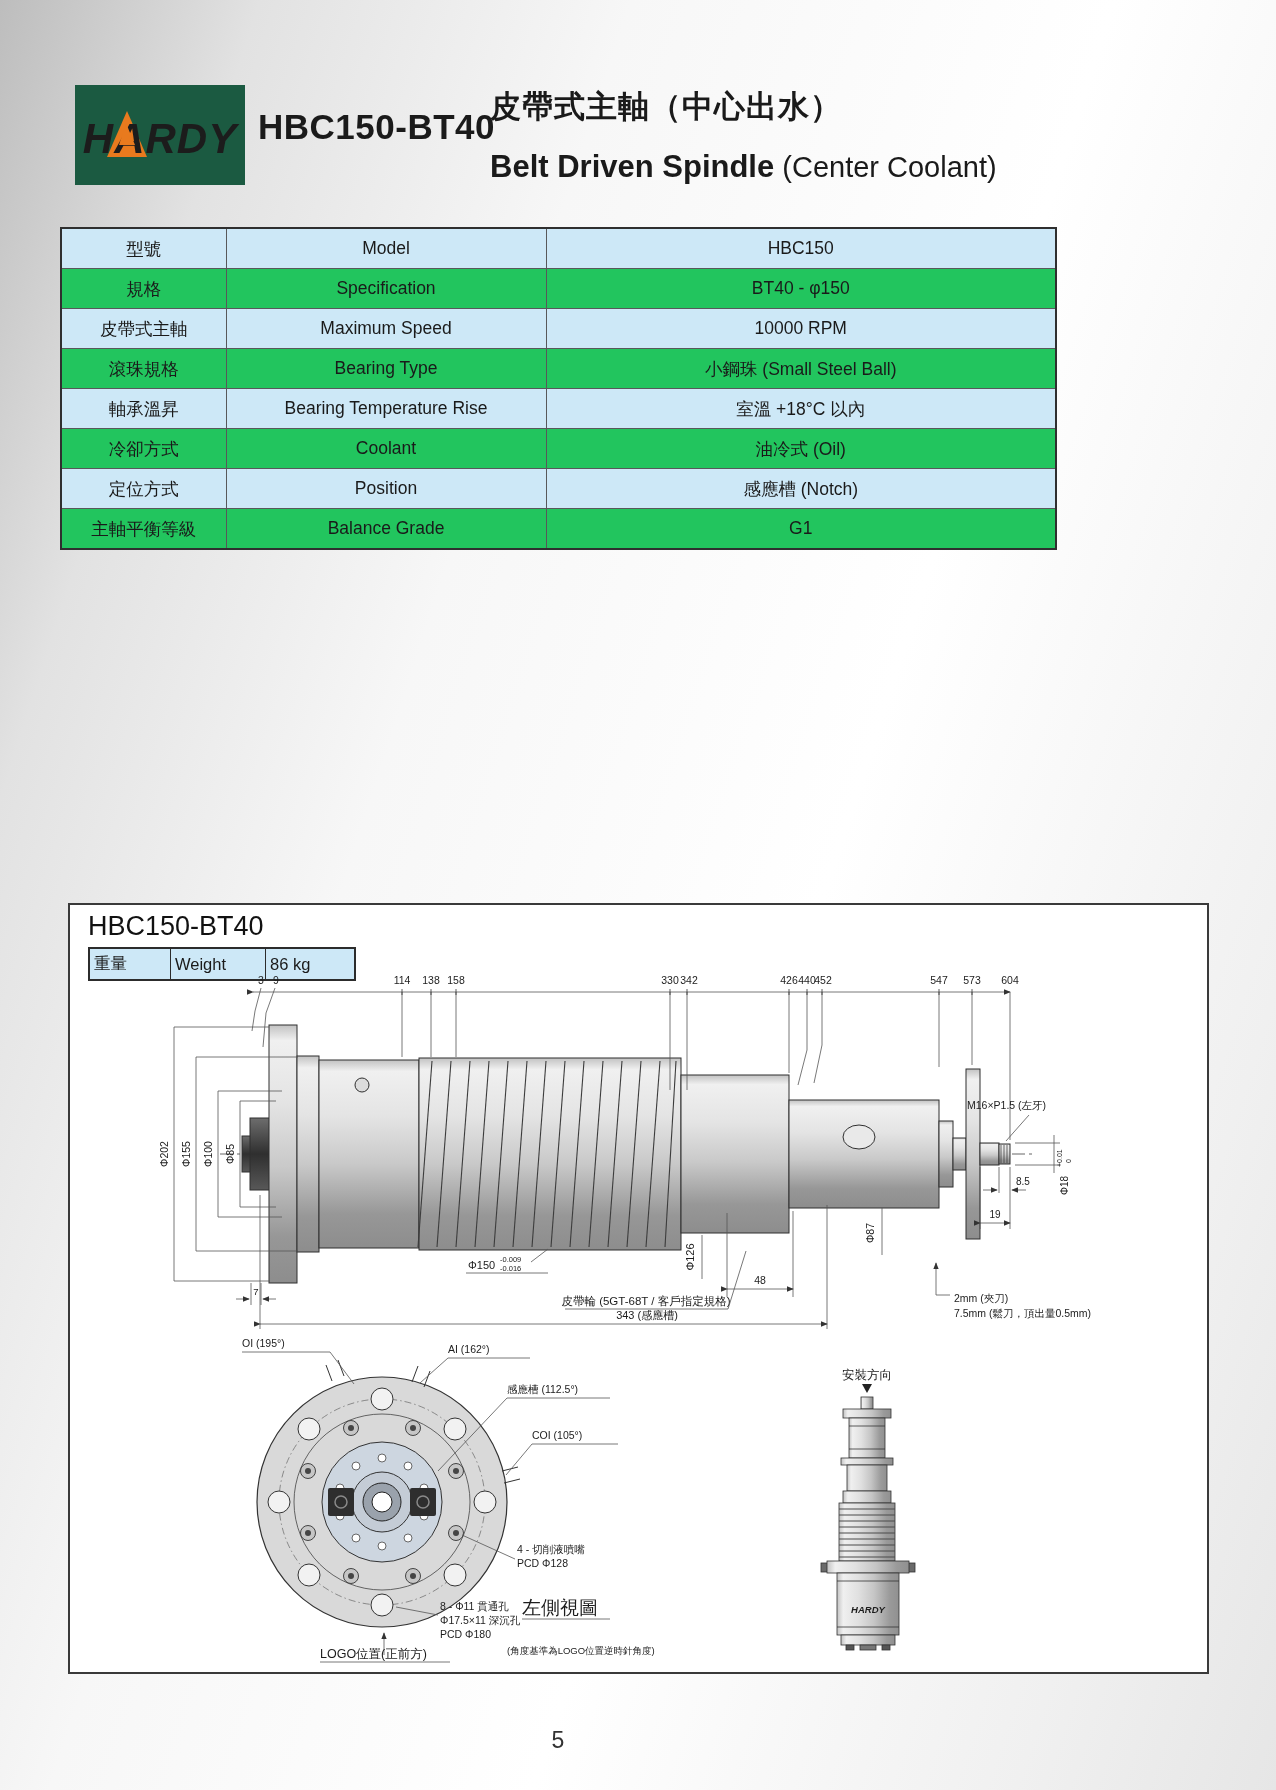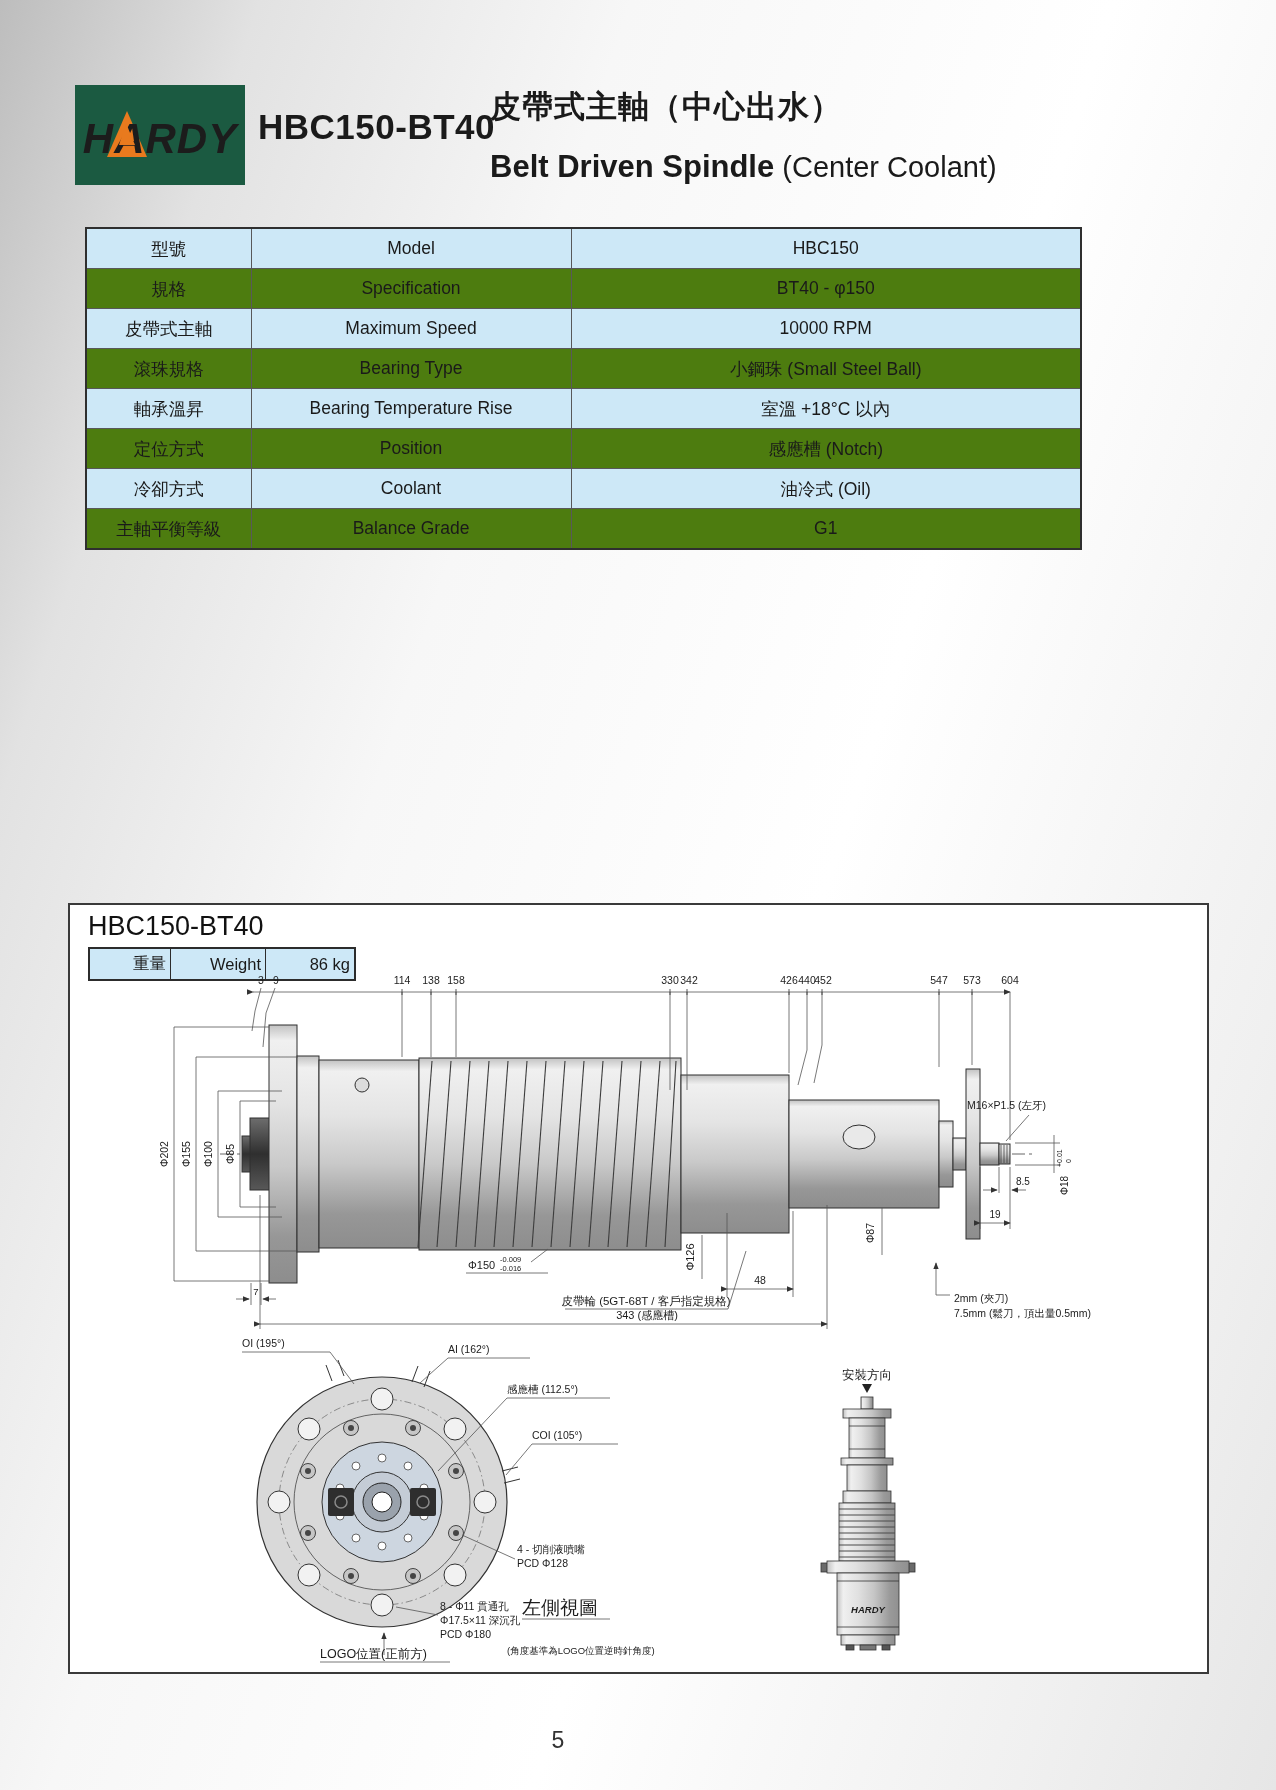--- a/index.html
+++ b/index.html
@@ -10,30 +10,30 @@
     color:#1a1a1a;
   }
   .abs{position:absolute;}
   
   .logo-box{left:75px;top:85px;width:170px;height:100px;background:#1b5a41;}
   .model-title{left:258px;top:107px;font-size:35px;font-weight:bold;letter-spacing:0.5px;}
   .title-zh{left:490px;top:86px;font-size:31px;font-weight:bold;letter-spacing:1px;}
   .title-en{left:490px;top:133px;font-size:31px;font-weight:bold;margin-top:16px;}
   .title-en .suffix{font-weight:normal;font-size:29px;}
   
-  table.spec{left:85px;top:227px;position:absolute;border-collapse:collapse;width:995px;
-    border:2.5px solid #2f2f2f;background:#4d7c0f;table-layout:fixed;}
+  table.spec{left:60px;top:227px;position:absolute;border-collapse:collapse;width:995px;
+    border:2.5px solid #2f2f2f;background:#22c55e;table-layout:fixed;}
   table.spec td{border:1.2px solid #58585a;height:39px;text-align:center;vertical-align:middle;
     font-size:17.5px;padding:0 6px;}
   table.spec tr:nth-child(odd) td{background:#cde8f7;}
   
   .panel{left:68px;top:903px;width:1137px;height:767px;background:#fff;border:2px solid #3a3a3a;}
   .panel-title{left:18px;top:6px;font-size:27px;color:#111;}
   table.weight{left:18px;top:42px;position:absolute;border-collapse:collapse;border:2px solid #2c2c2c;}
-  table.weight td{border:1.6px solid #2c2c2c;background:#cde8f7;height:30px;text-align:right;
+  table.weight td{border:1.6px solid #2c2c2c;background:#cde8f7;height:30px;text-align:left;
     font-size:16.5px;padding:0 4px;}
   table.weight td.c1{width:72px;} table.weight td.c2{width:86px;} table.weight td.c3{width:80px;}
   svg text{fill:#1c1c1c;}
   .footer-num{left:538px;top:1727px;width:40px;text-align:center;font-size:23px;color:#333;}
 </style>
 </head>
 <body>
 
 <div class="abs logo-box">
   <svg width="170" height="100" viewBox="0 0 170 100">
@@ -72,28 +72,28 @@
         <td>滾珠規格</td>
         <td>Bearing Type</td>
         <td>小鋼珠 (Small Steel Ball)</td>
       </tr>
     <tr>
         <td>軸承溫昇</td>
         <td>Bearing Temperature Rise</td>
         <td>室溫 +18°C 以內</td>
       </tr>
     <tr>
+        <td>冷卻方式</td>
+        <td>Coolant</td>
+        <td>油冷式 (Oil)</td>
+      </tr>
+    <tr>
         <td>定位方式</td>
         <td>Position</td>
         <td>感應槽 (Notch)</td>
-      </tr>
-    <tr>
-        <td>冷卻方式</td>
-        <td>Coolant</td>
-        <td>油冷式 (Oil)</td>
       </tr>
     <tr>
         <td>主軸平衡等級</td>
         <td>Balance Grade</td>
         <td>G1</td>
       </tr>
   </tbody>
 </table>
 
 <div class="abs panel">

